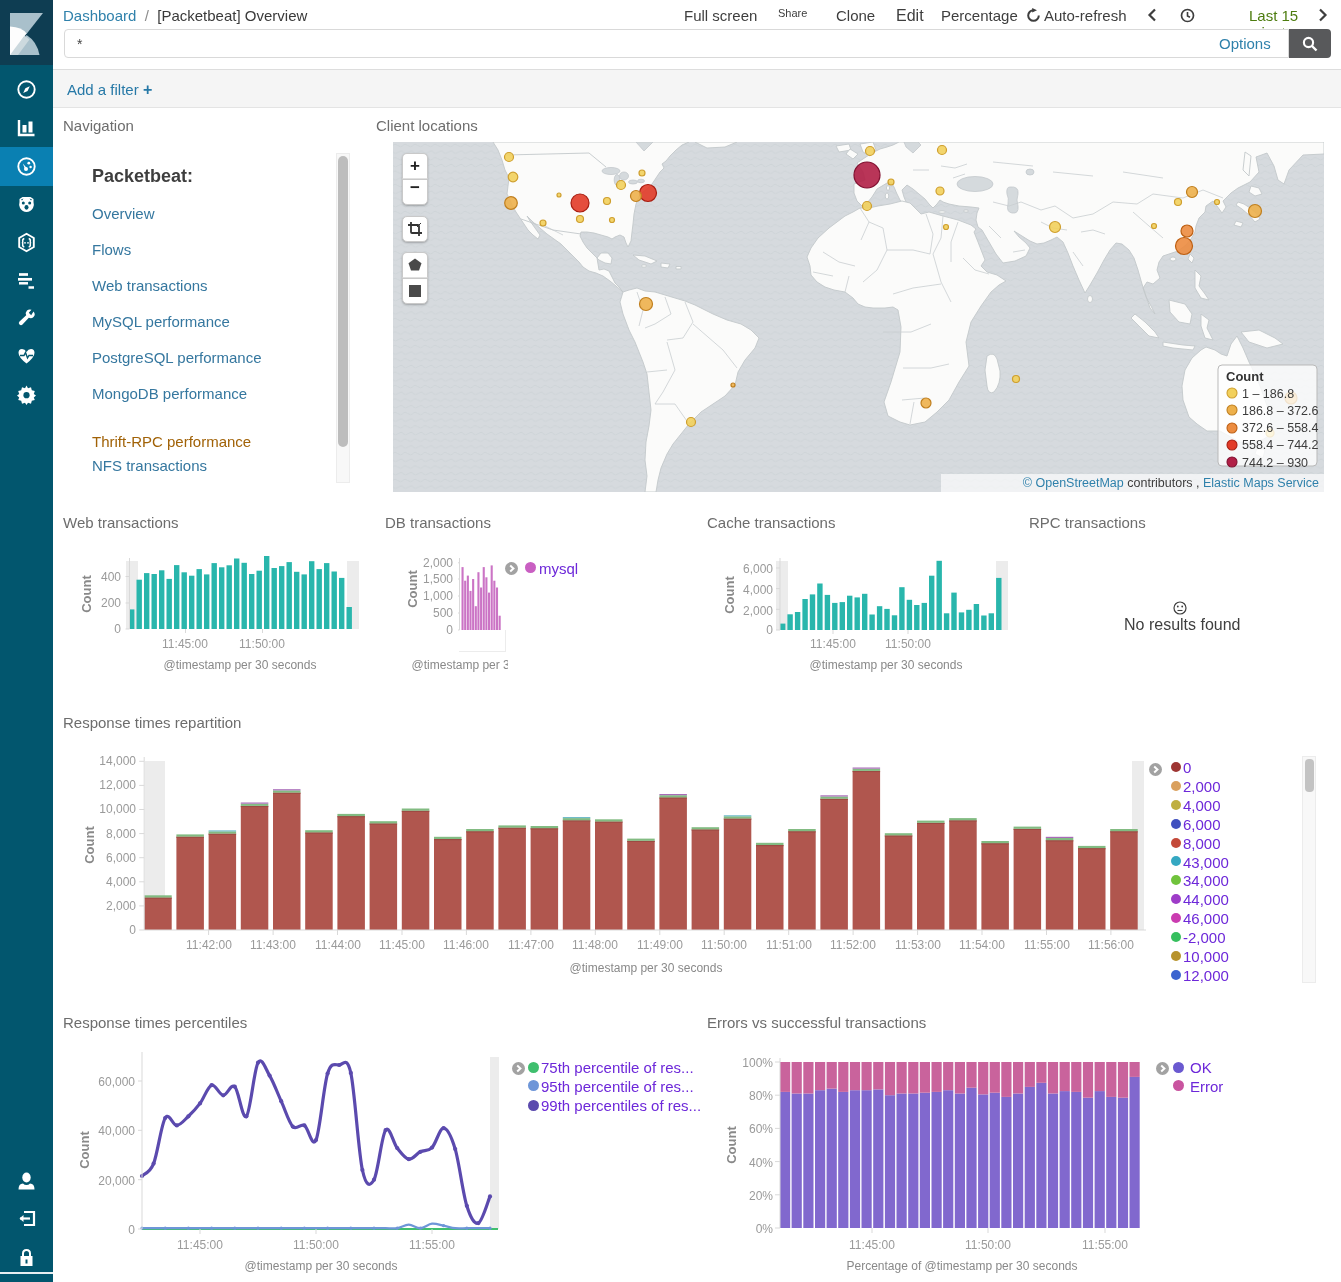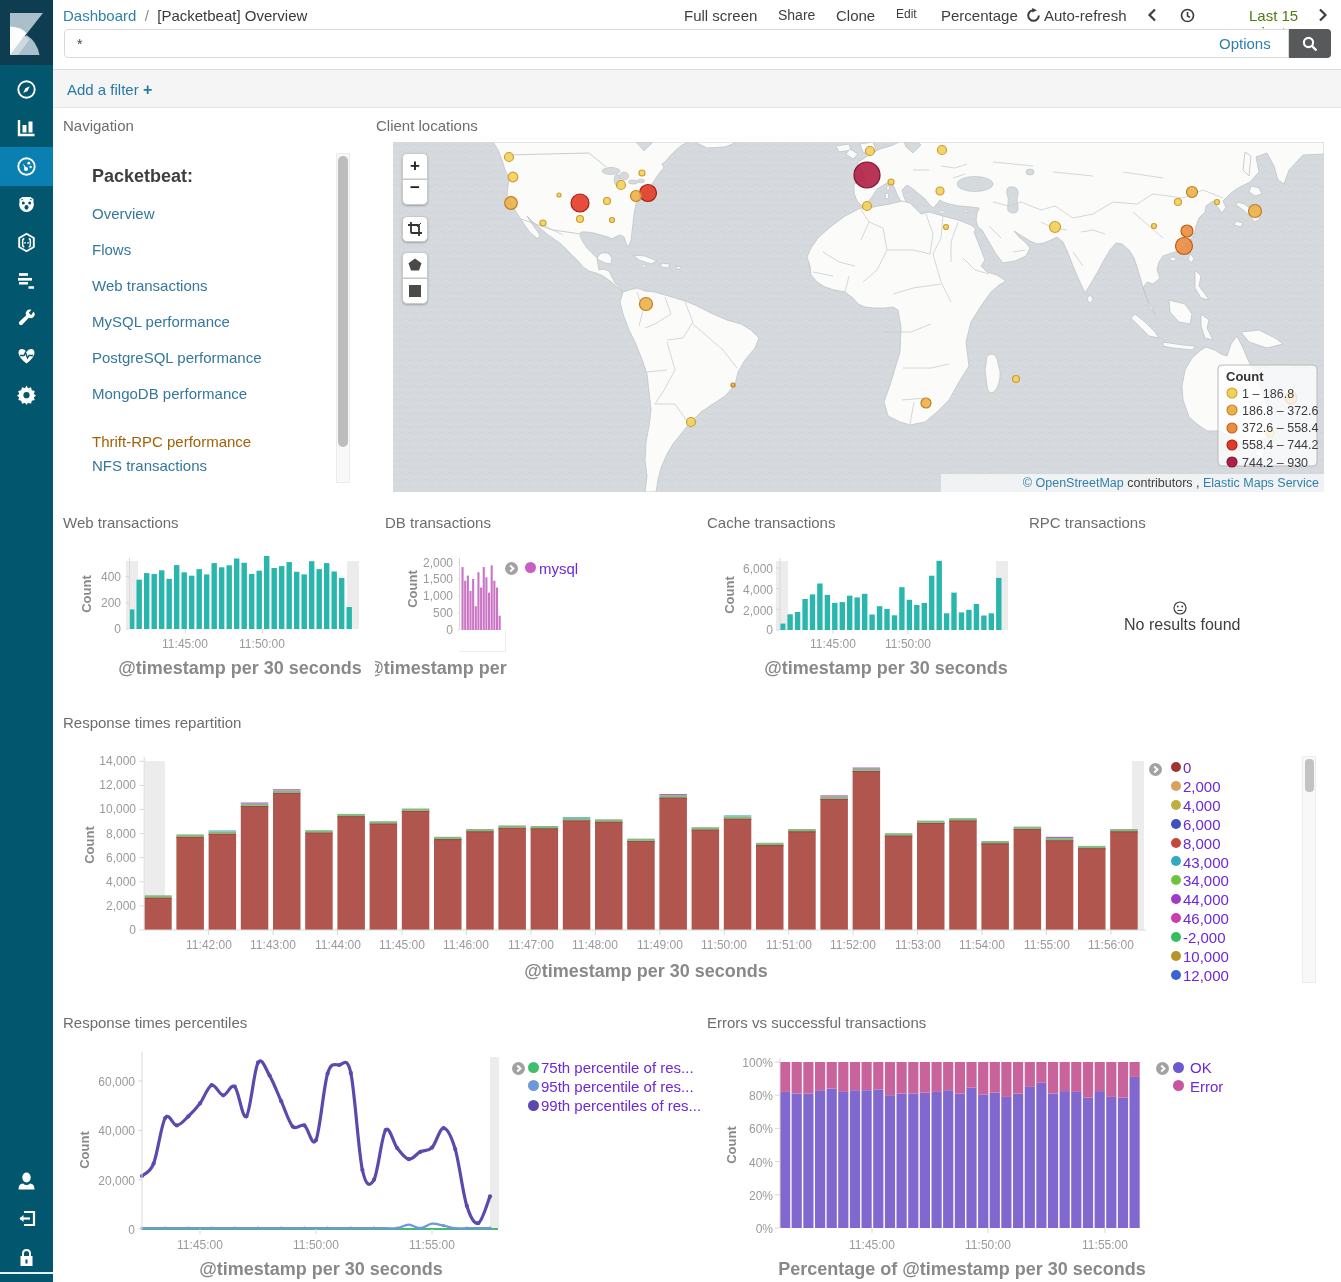--- a/index.html
+++ b/index.html
@@ -1,20 +1,20 @@
 <!DOCTYPE html>
 <html><head><meta charset="utf-8"><style>
 *{margin:0;padding:0;box-sizing:border-box}
 html,body{width:1341px;height:1282px;overflow:hidden;background:#fff;
 font-family:"Liberation Sans",sans-serif;-webkit-font-smoothing:antialiased}
 .abs{position:absolute}
 .ptitle{position:absolute;font-size:15px;color:#6d6d6d;white-space:nowrap}
 .ylab{position:absolute;font-size:12px;color:#9a9a9a;text-align:right;white-space:nowrap}
 .xlab{position:absolute;font-size:12px;color:#9a9a9a;text-align:center;white-space:nowrap;transform:translateX(-50%)}
-.xtitle{position:absolute;font-size:18px;font-weight:bold;color:#898989;white-space:nowrap;transform:translateX(-50%)}
+.xtitle{position:absolute;font-size:12px;font-weight:normal;color:#898989;white-space:nowrap;transform:translateX(-50%)}
 .ytitle{position:absolute;font-size:13px;font-weight:bold;color:#898989;white-space:nowrap;transform:translate(-50%,-50%) rotate(-90deg)}
 .leglab{position:absolute;font-size:15px;color:#6d28d9;white-space:nowrap}
 .dot{position:absolute;border-radius:50%}
 .legtoggle{position:absolute;width:13px;height:13px;border-radius:50%;background:#a2a2a2}
 .legtoggle svg{position:absolute;left:0;top:0}
 </style></head><body>
 <div class="abs" style="left:0;top:0;width:53px;height:1282px;background:#02566e"></div>
 <div class="abs" style="left:0;top:0;width:53px;height:65px;background:#0e3d52"></div>
 <svg class="abs" style="left:10px;top:13px" width="33" height="43" viewBox="0 0 33 43">
 <path d="M0,0 L33,0 L16.5,21 L0,21 Z" fill="#a9c0cb"></path>
@@ -79,23 +79,23 @@
     <path d="M14,10.5 H4" stroke-width="2.2"></path>
     <path d="M7.5,7 L3.5,10.5 L7.5,14 Z" fill="#fff" stroke="none"></path>
   </svg>
 <svg class="abs" style="left:16px;top:1247px" width="21" height="21" viewBox="0 0 21 21" fill="none" stroke="#fff">
     <rect x="4.5" y="9" width="12" height="10" fill="#fff" stroke="none"></rect>
     <path d="M7,9 V6.5 Q7,3 10.5,3 Q14,3 14,6.5 V9" stroke-width="2"></path>
     <rect x="9.5" y="12.5" width="2" height="4" fill="#02566e" stroke="none"></rect>
   </svg>
 <div class="abs" style="left:63px;top:7px;font-size:15px;color:#333"><span style="color:#2f81ab">Dashboard</span><span style="color:#8c8c8c">&nbsp;&nbsp;/&nbsp;&nbsp;</span><span style="color:#3a3a3a">[Packetbeat] Overview</span></div>
 <div class="abs" style="left:684px;top:7px;font-size:15px;color:#3e3e3e">Full screen</div>
-<div class="abs" style="left:778px;top:7px;font-size:14px;color:#3e3e3e">Share</div>
+<div class="abs" style="left:778px;top:7px;font-size:11px;color:#3e3e3e">Share</div>
 <div class="abs" style="left:836px;top:7px;font-size:15px;color:#3e3e3e">Clone</div>
-<div class="abs" style="left:896px;top:7px;font-size:12px;color:#3e3e3e">Edit</div>
+<div class="abs" style="left:896px;top:7px;font-size:16px;color:#3e3e3e">Edit</div>
 <div class="abs" style="left:941px;top:7px;font-size:15px;color:#3e3e3e">Percentage</div>
 <svg class="abs" style="left:1026px;top:8px" width="15" height="15" viewBox="0 0 15 15">
     <path d="M12.8,7.5 A5.3,5.3 0 1 1 7.5,2.2" fill="none" stroke="#3e3e3e" stroke-width="2"></path>
     <path d="M6.2,0 L11,2.2 L6.2,4.6 Z" fill="#3e3e3e"></path>
   </svg>
 <div class="abs" style="left:1044px;top:7px;font-size:15px;color:#3e3e3e">Auto-refresh</div>
 <svg class="abs" style="left:1147px;top:8px" width="10" height="14" viewBox="0 0 10 14">
     <path d="M8,1.5 L2.5,7 L8,12.5" fill="none" stroke="#3e3e3e" stroke-width="2.2"></path>
   </svg>
 <svg class="abs" style="left:1180px;top:8px" width="15" height="15" viewBox="0 0 15 15">

